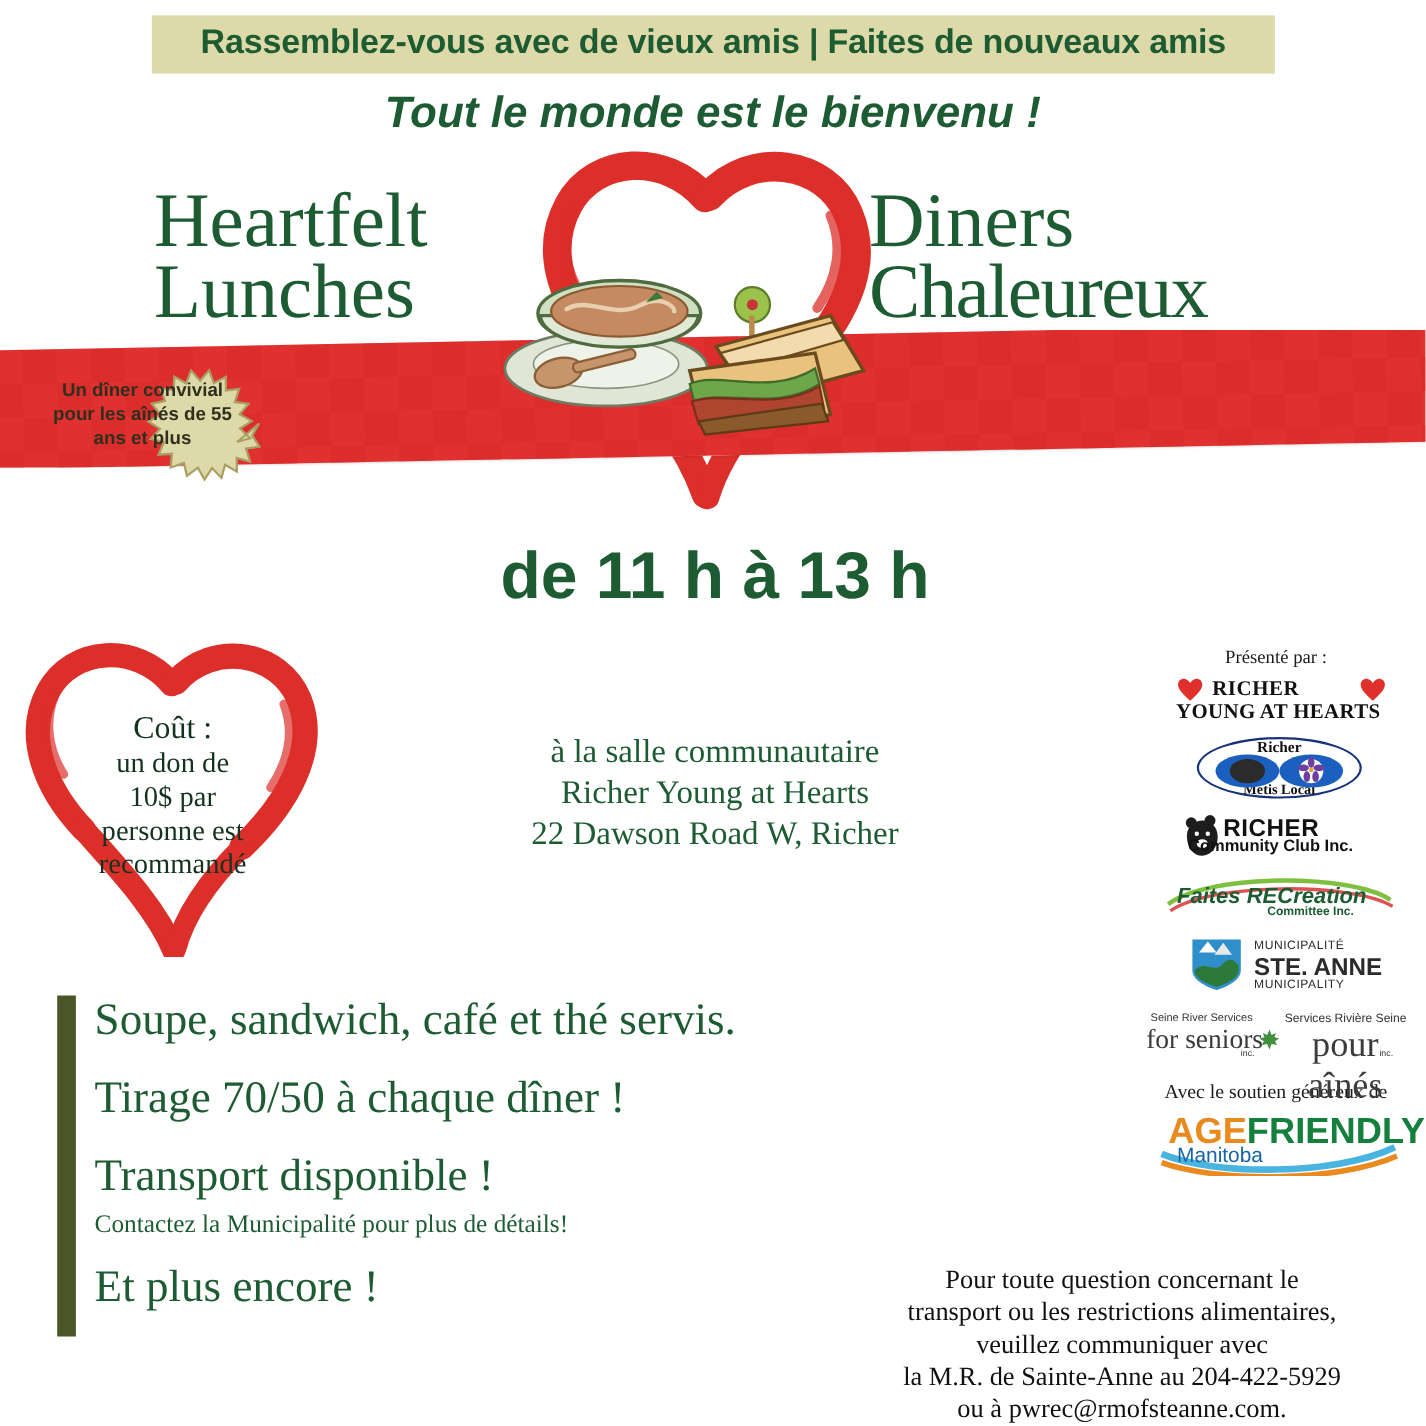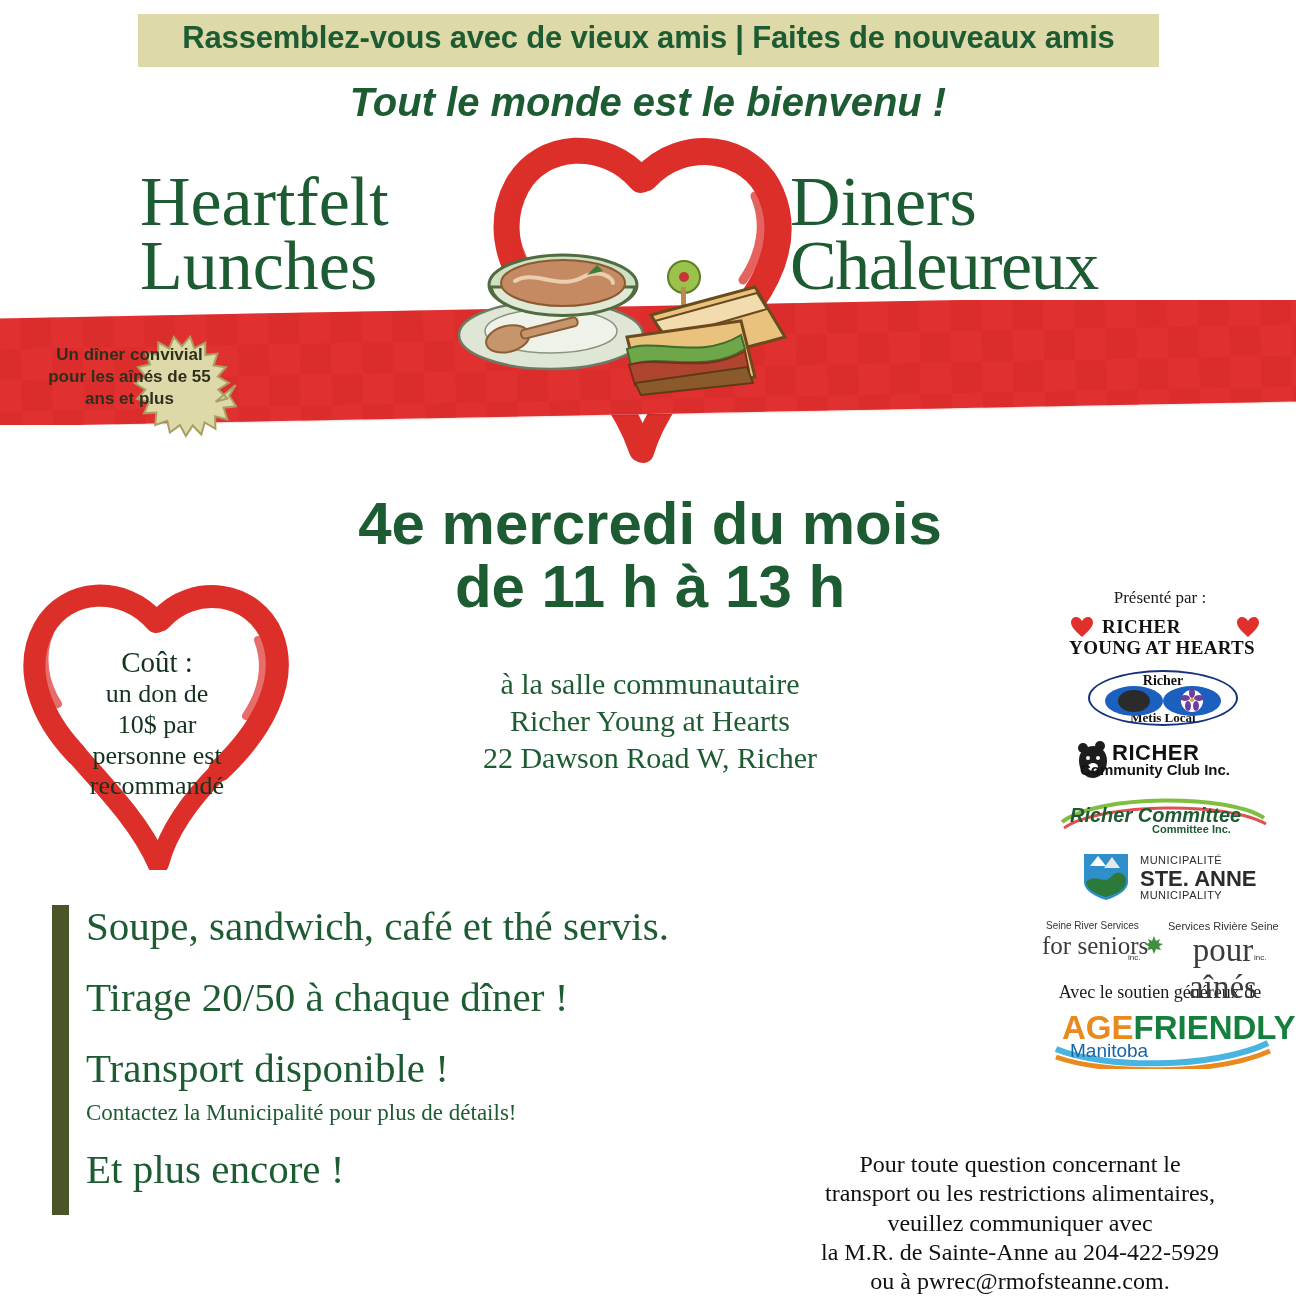--- a/index.html
+++ b/index.html
@@ -433,21 +433,20 @@
 <div class="badge">
   <svg width="215" height="160" viewBox="0 0 215 160" xmlns="http://www.w3.org/2000/svg">
     <g transform="translate(107.5,80)">
       <polygon points="104,0 97.8,10.6 104.5,20.8 92.3,22.2 95.9,33.9 84,30.7 84.2,42.9 73.7,36.7 70.4,48.5 62,39.7 55.3,50 49.4,39.3 39.6,46.6 37,35.1 25.2,39.2 26.3,27 14.3,27.8 19.1,16.6 7.4,13.6 15.6,4.6 5.3,-1.6 16,-8.1 8.3,-17.6 20.1,-20.2 16,-31.3 27.9,-29.6 28.3,-41.8 38.9,-35.8 43.4,-47.2 51.4,-38.1 59.4,-47.4 63.6,-35.9 74.3,-41.6 74.4,-29.4 86.2,-30.8 82.4,-19.2 94.5,-17.5 86.6,-8.3 97.4,-2.1 87,4.5 96,13.2 84.4,16.5 " fill="#ded9a8" stroke="#a99f62" stroke-width="2" transform="rotate(0) scale(1.02)"></polygon>
     </g>
   </svg>
 </div>
 <div class="badge-text">Un dîner convivial pour les aînés de 55 ans et plus</div>
 
 <div class="when">
-  <div>4e mercredi du mois</div>
   <div>de 11 h à 13 h</div>
 </div>
 <div class="where">
   <div>à la salle communautaire</div>
   <div>Richer Young at Hearts</div>
   <div>22 Dawson Road W, Richer</div>
 </div>
 
 <div class="cost-heart">
   <svg width="290" height="300" viewBox="0 0 290 300" xmlns="http://www.w3.org/2000/svg">
@@ -465,21 +464,21 @@
   <div class="cost-label">Coût :</div>
   <div>un don de</div>
   <div>10$ par</div>
   <div>personne est</div>
   <div>recommandé</div>
 </div>
 
 <div class="green-bar"></div>
 <div class="bullets">
   <div class="b">Soupe, sandwich, café et thé servis.</div>
-  <div class="b">Tirage 20/50 à chaque dîner !</div>
+  <div class="b">Tirage 70/50 à chaque dîner !</div>
   <div class="b sub-wrap">Transport disponible !</div>
   <div class="sub">Contactez la Municipalité pour plus de détails!</div>
   <div class="b">Et plus encore !</div>
 </div>
 
 <div class="spon-col">
 
   <div class="spon-head">Présenté par :</div>
 
   <div class="logo-ryh">
@@ -534,21 +533,21 @@
     <span class="r2">Community Club Inc.</span>
   </div>
 
   <div class="logo-rec">
     <span class="curve">
       <svg width="210" height="44" viewBox="0 0 210 44">
         <path d="M4 30 C40 2 170 2 206 26" fill="none" stroke="#7fbf3f" stroke-width="4"></path>
         <path d="M6 36 C44 10 172 10 208 32" fill="none" stroke="#e05050" stroke-width="3"></path>
       </svg>
     </span>
-    <span class="t1">Richer Committee</span>
+    <span class="t1">Faites RECreation</span>
     <span class="t2">Committee Inc.</span>
   </div>
 
   <div class="logo-sta">
     <span class="shield">
       <svg width="48" height="50" viewBox="0 0 48 50">
         <path d="M2 2 H46 V30 C46 42 24 48 24 48 C24 48 2 42 2 30 Z" fill="#2f8fcb"></path>
         <path d="M4 30 C14 20 22 34 30 24 C36 17 42 22 44 26 V30 C44 40 24 45 24 45 C24 45 4 40 4 30 Z" fill="#2c7a3a"></path>
         <path d="M8 14 L16 4 L24 14 Z" fill="#ffffff"></path>
         <path d="M22 16 L30 5 L38 16 Z" fill="#e8e8e8"></path>

